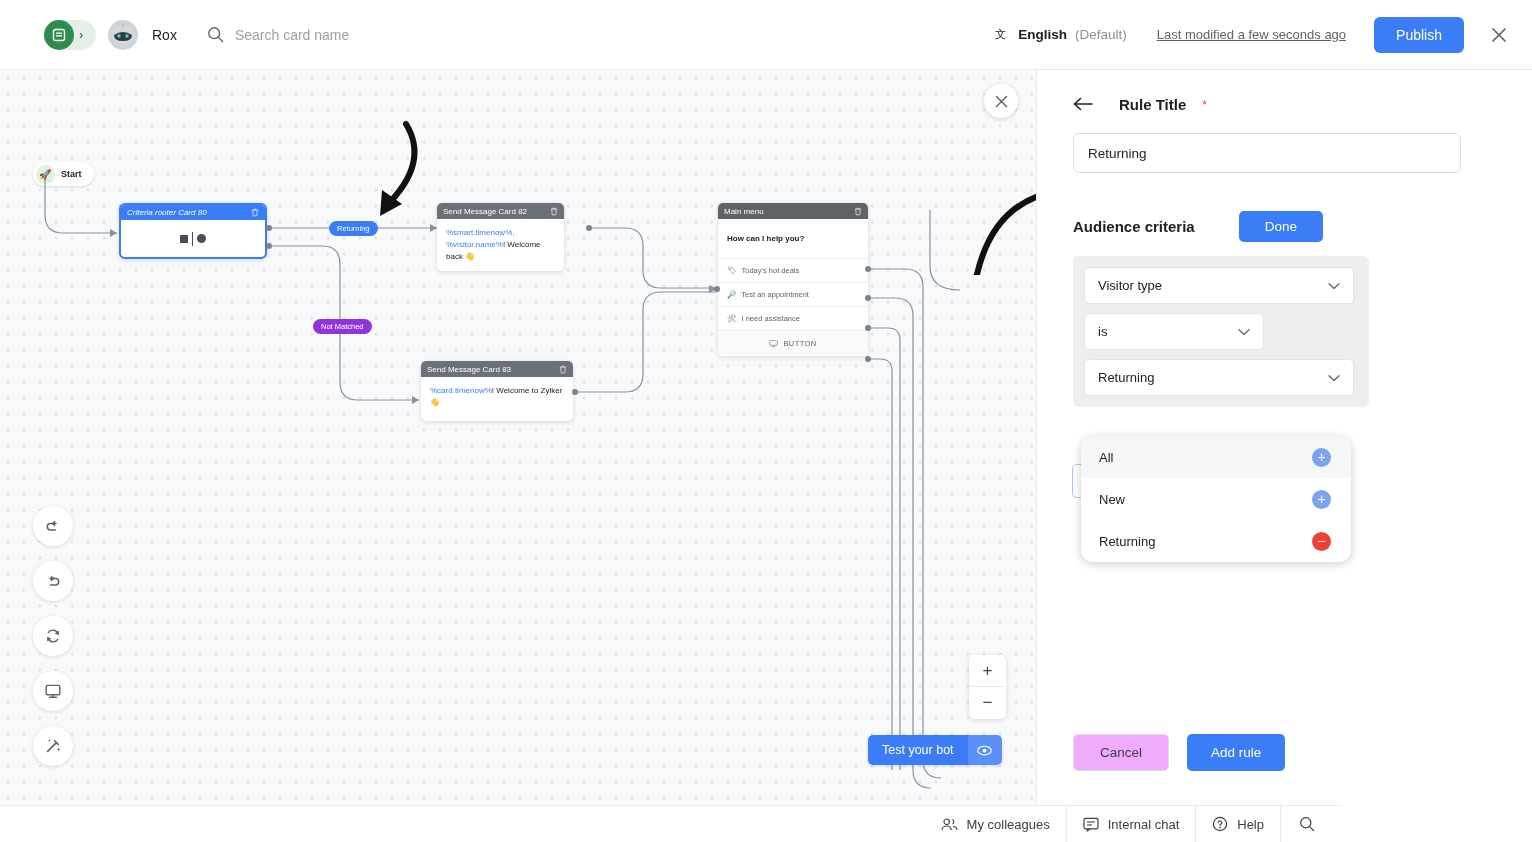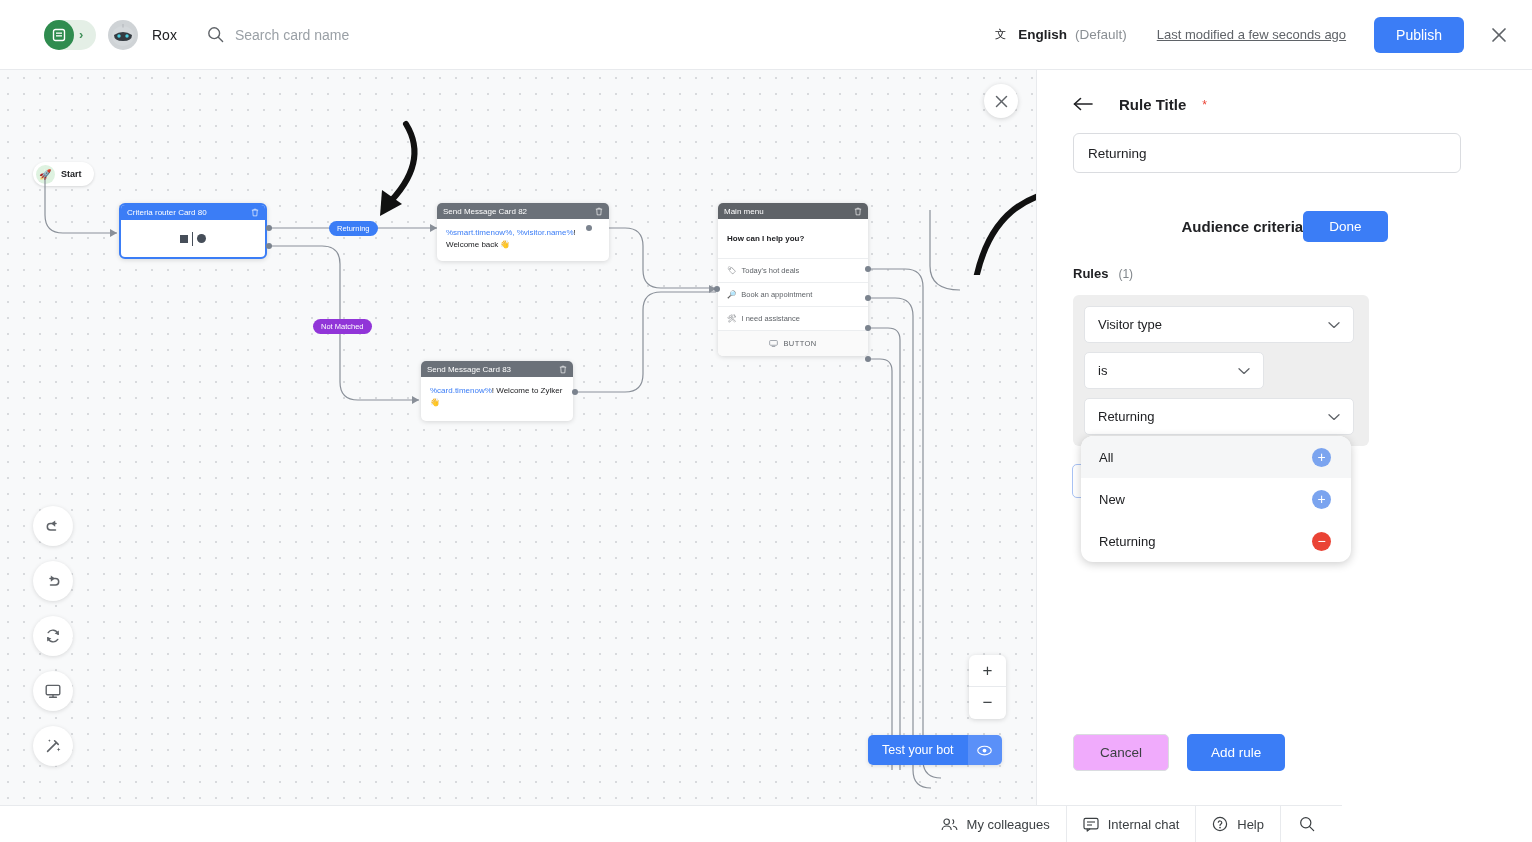--- a/index.html
+++ b/index.html
@@ -119,27 +119,27 @@
   }
   .card-hd {
     height: 16px; display: flex; align-items: center;
     padding: 0 6px; font-size: 8px; color: #fff; justify-content: space-between;
   }
   .card-hd .trash { width: 8px; height: 9px; opacity: .9; }
   .card-body { padding: 8px 9px; }
 
   .card-criteria { left: 119px; top: 133px; width: 148px; height: 56px;
     border: 2px solid #3b7df6; border-radius: 6px; }
-  .card-criteria .card-hd { background: #3b7df6; height: 15px; }
+  .card-criteria .card-hd { background: #3b7df6; height: 15px; font-style: italic; }
   .criteria-body { height: 37px; display: flex; align-items: center; justify-content: center; gap: 0px; }
   .cr-sq { width: 8px; height: 8px; background: #464e59; }
   .cr-bar { width: 1.5px; height: 14px; background: #464e59; margin: 0 4px; }
   .cr-ci { width: 9px; height: 9px; border-radius: 50%; background: #464e59; }
 
-  .card-sm82 { left: 437px; top: 133px; width: 172px; min-height: 58px; }
+  .card-sm82 { left: 437px; top: 133px; width: 127px; min-height: 58px; }
   .card-sm83 { left: 421px; top: 291px; width: 152px; min-height: 60px; }
   .card-sm82 .card-hd, .card-sm83 .card-hd { background: #6b7179; }
   .msg-text { font-size: 8px; line-height: 1.5; color: #202124; }
   .msg-var { color: #3b7df6; }
 
   .card-menu { left: 718px; top: 133px; width: 150px; }
   .card-menu .card-hd { background: #5f6368; }
   .menu-q { padding: 15px 9px; font-size: 8px; font-weight: 700; color: #202124;
     border-bottom: 1px solid #eceef0; }
   .menu-item { padding: 7px 9px; font-size: 7.5px; color: #5f6368;
@@ -213,22 +213,23 @@
   .req-star { color: #ea4335; font-size: 12px; margin-left: 3px; vertical-align: top; }
 
   .title-input {
     margin: 20px 36px 0 36px; width: 388px; height: 40px;
     border: 1px solid #dadce0; border-radius: 6px;
     padding: 0 14px; font-size: 13.5px; color: #202124; outline: none;
     font-family: "Liberation Sans", sans-serif;
   }
 
   .audience-row {
-    display: flex; align-items: center; justify-content: center;
+    display: flex; align-items: center; justify-content: flex-start;
     margin: 38px 36px 0 36px;
+    gap: 44px;
   }
   .audience-label { font-size: 15px; color: #202124; font-weight: 600; }
   .done-btn {
     background: #3b7df6; color: #fff; border: none; border-radius: 5px;
     font-size: 13.5px; padding: 8px 26px; cursor: pointer;
     font-family: "Liberation Sans", sans-serif;
   }
   .rules-row { margin: 24px 0 0 36px; display: flex; align-items: baseline; gap: 10px; }
   .rules-label { font-size: 13px; color: #202124; font-weight: 600; }
   .rules-count { font-size: 12px; color: #80868b; }
@@ -460,21 +461,21 @@
             <path d="M1 2.5h8M3.6 2.5V1.4h2.8v1.1M2.2 2.5l.5 7.2h4.6l.5-7.2" stroke="#fff" stroke-width=".9" fill="none"></path>
           </svg>
       </div>
       <div class="menu-q">How can I help you?</div>
       <div class="menu-item">
         <span>🏷</span>
         <span>Today's hot deals</span>
       </div>
       <div class="menu-item">
         <span>🔎</span>
-        <span>Book an appointment</span>
+        <span>Test an appointment</span>
       </div>
       <div class="menu-item">
         <span>🛠</span>
         <span>I need assistance</span>
       </div>
       <div class="menu-btn">
         <svg width="9" height="7" viewBox="0 0 10 8">
             <rect x=".6" y=".6" width="8.8" height="5.4" rx="1" stroke="#8a9099" stroke-width=".9" fill="none"></rect>
             <line x1="3" y1="7.4" x2="7" y2="7.4" stroke="#8a9099" stroke-width=".9"></line>
           </svg>
@@ -551,24 +552,20 @@
       <span class="req-star" style="margin-left:-10px">*</span>
     </div>
 
     <input class="title-input" value="Returning" style="">
 
     <div class="audience-row">
       <span class="audience-label">Audience criteria</span>
       <button class="done-btn">Done</button>
     </div>
 
-    <div class="rules-row">
-      <span class="rules-label">Rules</span>
-      <span class="rules-count">(1)</span>
-    </div>
 
     <div class="rule-box">
       <div class="sel sel-wide">
         <span>Visitor type</span>
         <svg class="chev" viewBox="0 0 12 8">
             <polyline points="1,1.8 6,6.4 11,1.8" stroke="#5f6368" stroke-width="1.3" fill="none" stroke-linecap="round" stroke-linejoin="round"></polyline>
           </svg>
       </div>
       <div class="sel sel-narrow">
         <span>is</span>

